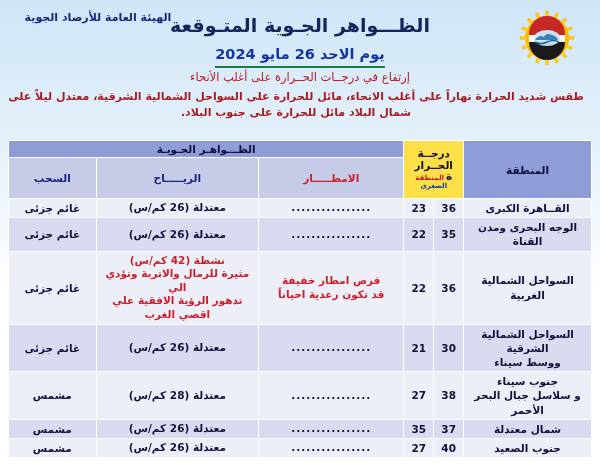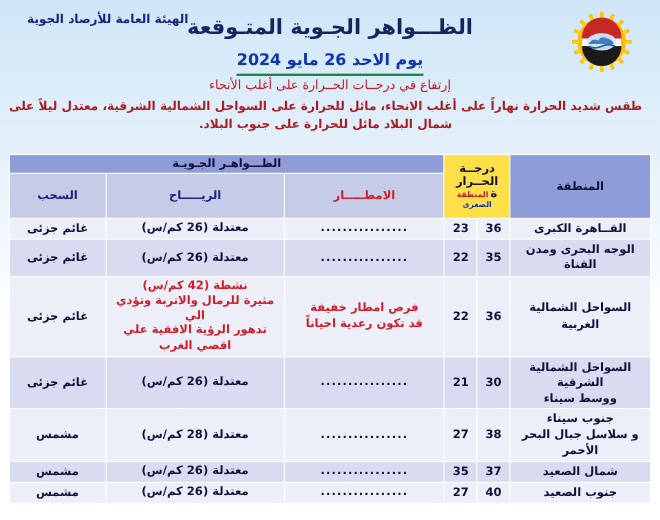--- a/index.html
+++ b/index.html
@@ -286,21 +286,21 @@
         </tr>
         <tr class="r-odd">
           <td class="region">جنوب سيناء<br>و سلاسل جبال البحر الأحمر</td>
           <td class="tmax">38</td>
           <td class="tmin">27</td>
           <td class="rain dots">................</td>
           <td class="wind">معتدلة (28 كم/س)</td>
           <td class="cloud">مشمس</td>
         </tr>
         <tr class="r-even">
-          <td class="region">شمال الصعيد</td>
+          <td class="region">شمال معتدلة</td>
           <td class="tmax">37</td>
           <td class="tmin">35</td>
           <td class="rain dots">................</td>
           <td class="wind">معتدلة (26 كم/س)</td>
           <td class="cloud">مشمس</td>
         </tr>
         <tr class="r-odd">
           <td class="region">جنوب الصعيد</td>
           <td class="tmax">40</td>
           <td class="tmin">27</td>

